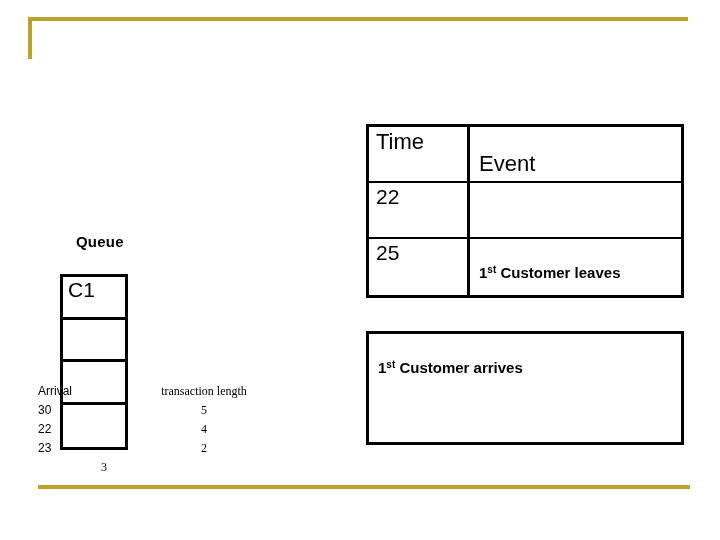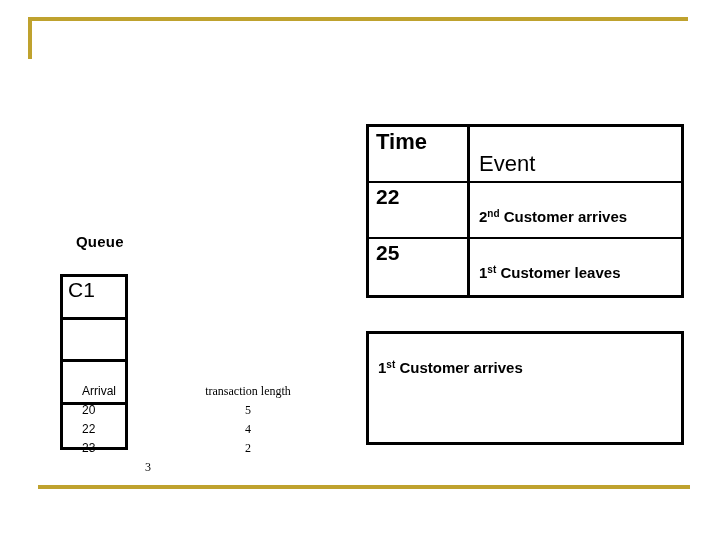--- a/index.html
+++ b/index.html
@@ -82,21 +82,20 @@
   }
 
   
   .arrival-table {
     position: absolute;
     left: 38px;
     top: 382px;
     width: 232px;
     font-size: 12px;
     line-height: 19px;
-    margin-left: 44px;
   }
   .arrival-row {
     display: flex;
     height: 19px;
   }
   .arr-col {
     width: 100px;
     text-align: left;
     white-space: nowrap;
   }
@@ -130,21 +129,20 @@
   }
   .event-row:last-child {
     border-bottom: none;
   }
   .cell-time {
     width: 101px;
     box-sizing: border-box;
     border-right: 3px solid #000000;
     padding: 3px 16px 0 7px;
     white-space: nowrap;
-    font-weight: bold;
   }
   .cell-event {
     flex: 1;
     box-sizing: border-box;
     padding: 5px 0 0 9px;
     white-space: nowrap;
     margin-top: 20px;
   }
   .head-text {
     font-size: 22px;
@@ -227,21 +225,21 @@
     <span class="queue-cell-text"></span>
   </div>
 </div>
 
 <div class="arrival-table">
   <div class="arrival-row header">
     <div class="arr-col">Arrival</div>
     <div class="txn-col">transaction length</div>
   </div>
   <div class="arrival-row">
-    <div class="arr-col">20</div>
+    <div class="arr-col">30</div>
     <div class="txn-col">5</div>
   </div>
   <div class="arrival-row">
     <div class="arr-col">22</div>
     <div class="txn-col">4</div>
   </div>
   <div class="arrival-row">
     <div class="arr-col">23</div>
     <div class="txn-col">2</div>
   </div>
@@ -256,23 +254,20 @@
       <span class="head-text">Time</span>
     </div>
     <div class="cell-event">
       <span class="head-text">Event</span>
     </div>
   </div>
   <div class="event-row">
     <div class="cell-time">
       <span class="time-val">22</span>
     </div>
-    <div class="cell-event">
-      <span class="event-val"><span>2</span><sup>nd</sup><span> Customer arrives</span></span>
-    </div>
   </div>
   <div class="event-row">
     <div class="cell-time">
       <span class="time-val">25</span>
     </div>
     <div class="cell-event">
       <span class="event-val"><span>1</span><sup>st</sup><span> Customer leaves</span></span>
     </div>
   </div>
 </div>

